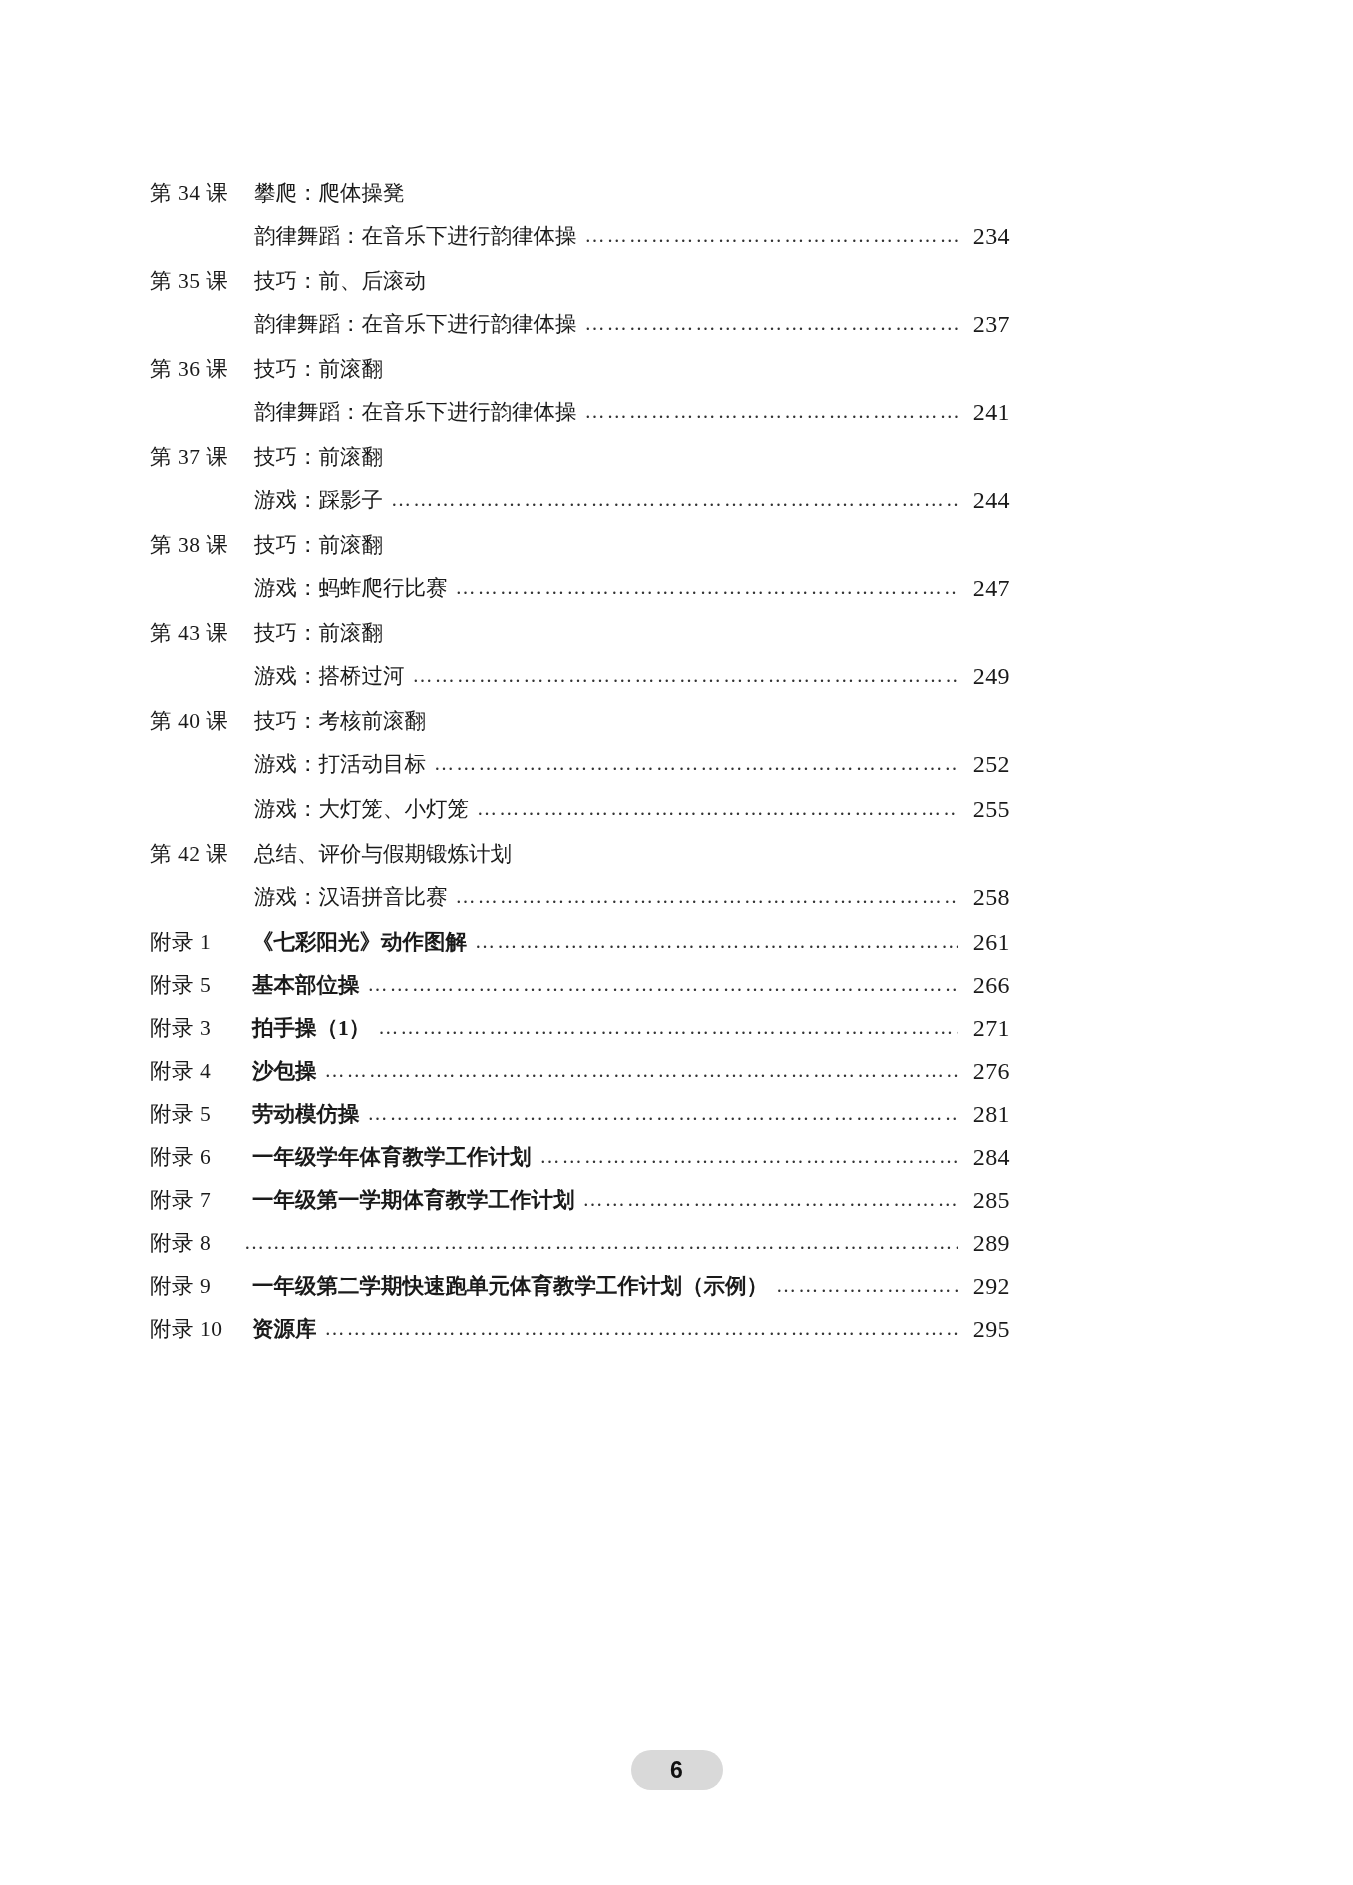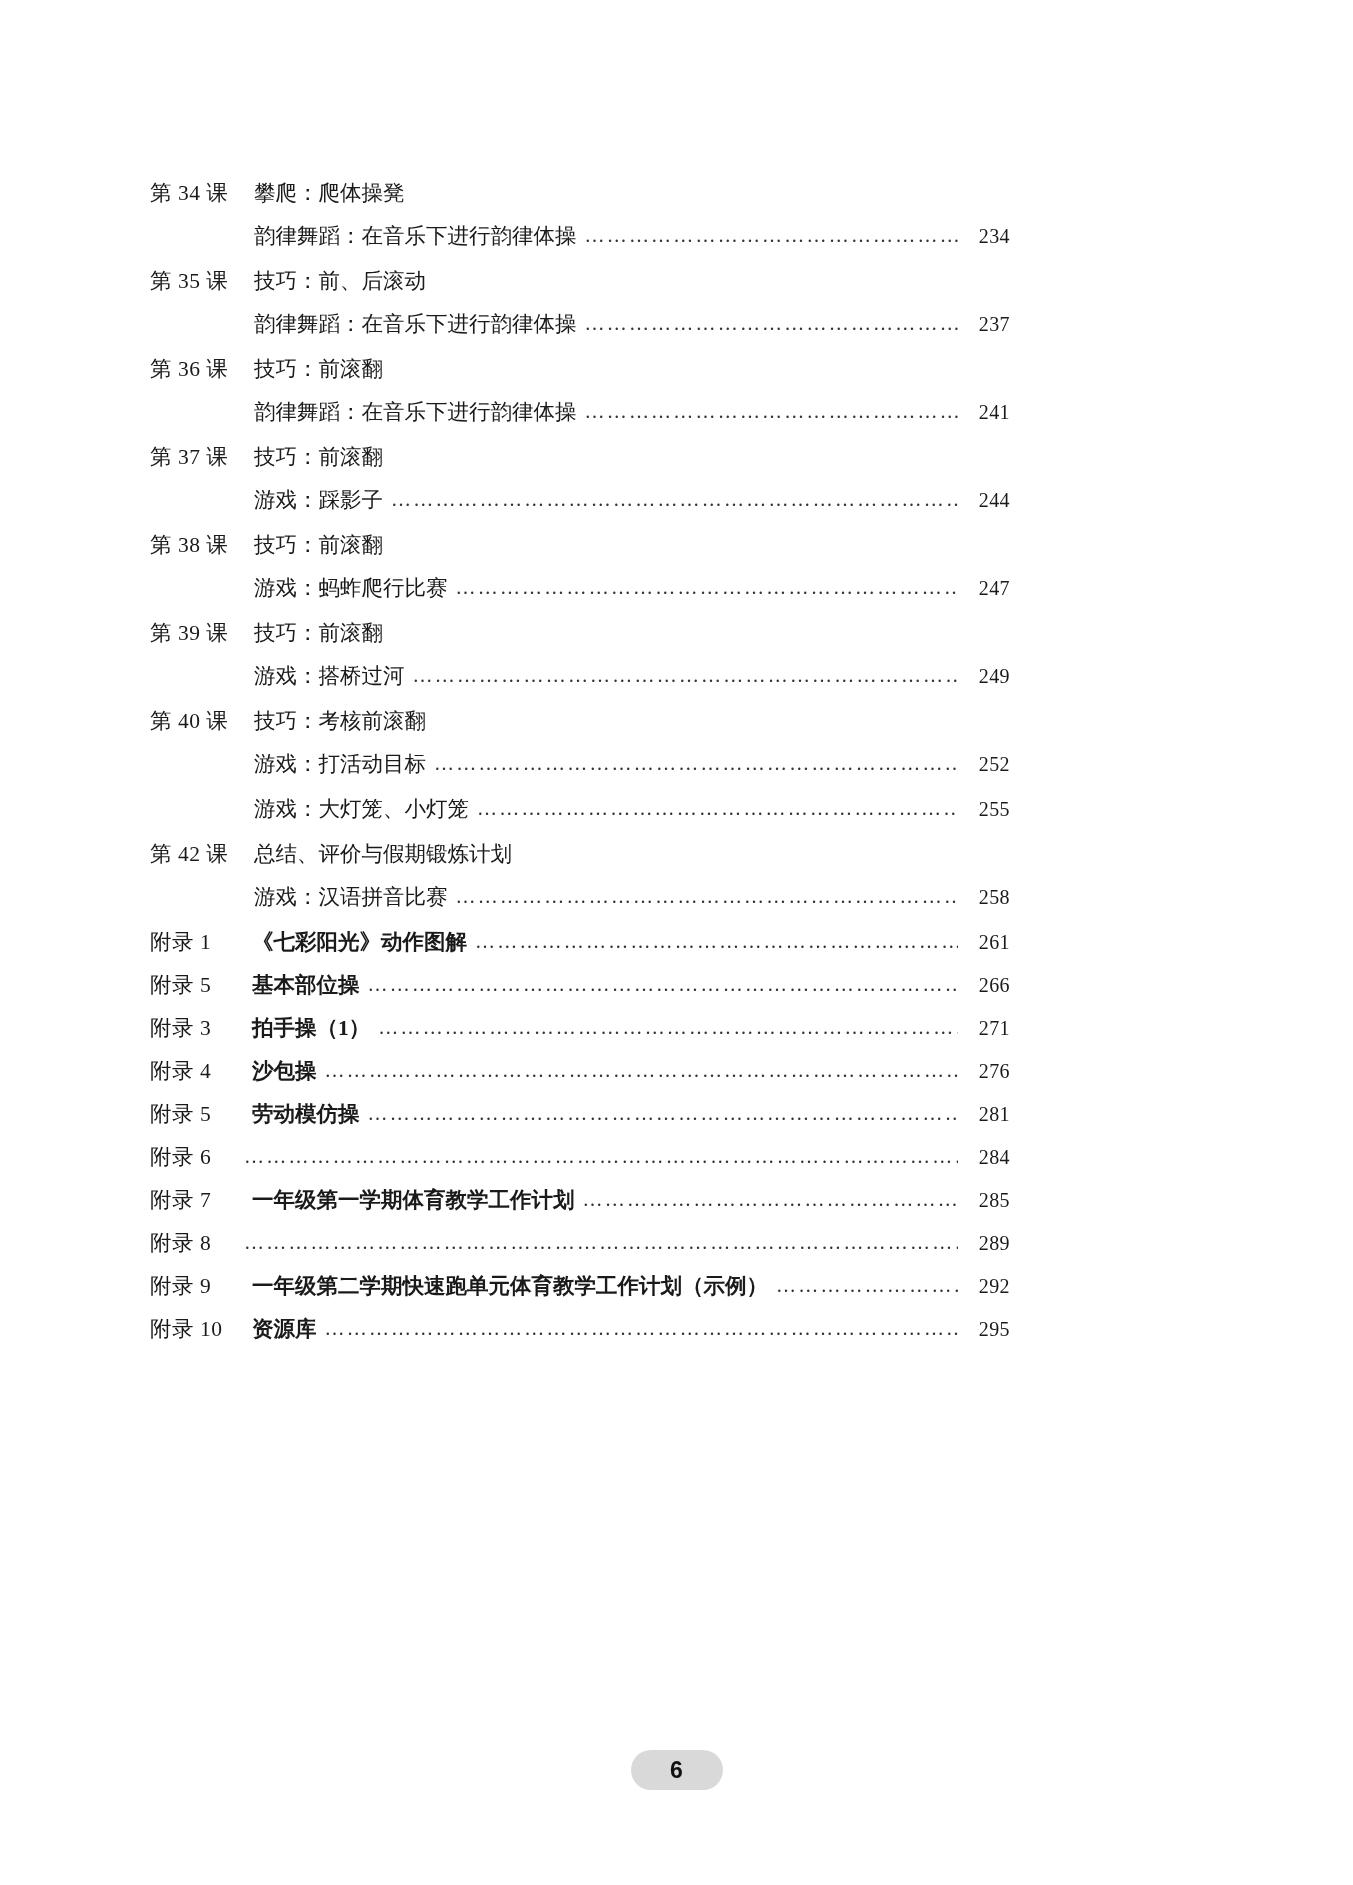--- a/index.html
+++ b/index.html
@@ -59,21 +59,21 @@
     font-size: 20px;
     letter-spacing: 2.2px;
     color: #333;
     position: relative;
     top: -1px;
   }
   .page-num {
     flex: 0 0 auto;
     width: 46px;
     text-align: right;
-    font-size: 20px;
+    font-size: 24px;
     letter-spacing: 0.4px;
   }
 
   
   .appendix {
     display: flex;
     align-items: center;
     font-size: 21.5px;
     line-height: 43px;
     white-space: nowrap;
@@ -178,21 +178,21 @@
       <div class="row second">
         <span class="lesson-label"></span>
         <span class="lesson-title">游戏：蚂蚱爬行比赛</span>
         <span class="dots">…………………………………………………………………………………………………………………………………………</span>
         <span class="page-num">247</span>
       </div>
     </div>
 
     <div class="lesson">
       <div class="row first">
-        <span class="lesson-label">第 39 课</span>
+        <span class="lesson-label">第 43 课</span>
         <span class="lesson-title">技巧：前滚翻</span>
       </div>
       <div class="row second">
         <span class="lesson-label"></span>
         <span class="lesson-title">游戏：搭桥过河</span>
         <span class="dots">…………………………………………………………………………………………………………………………………………</span>
         <span class="page-num">249</span>
       </div>
     </div>
 
@@ -261,20 +261,21 @@
 
     <div class="appendix">
       <span class="apx-label">附录 5</span>
       <span class="apx-title">劳动模仿操</span>
       <span class="dots">…………………………………………………………………………………………………………………………………………</span>
       <span class="page-num">281</span>
     </div>
 
     <div class="appendix">
       <span class="apx-label">附录 6</span>
+      <span class="apx-title">一年级学年体育教学工作计划</span>
       <span class="dots">…………………………………………………………………………………………………………………………………………</span>
       <span class="page-num">284</span>
     </div>
 
     <div class="appendix">
       <span class="apx-label">附录 7</span>
       <span class="apx-title">一年级第一学期体育教学工作计划</span>
       <span class="dots">…………………………………………………………………………………………………………………………………………</span>
       <span class="page-num">285</span>
     </div>

